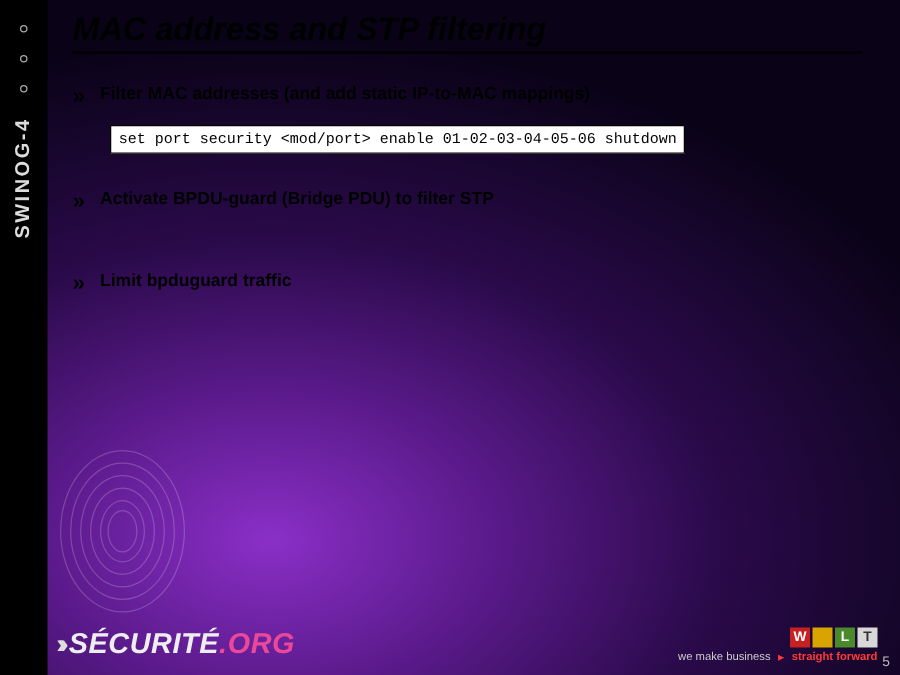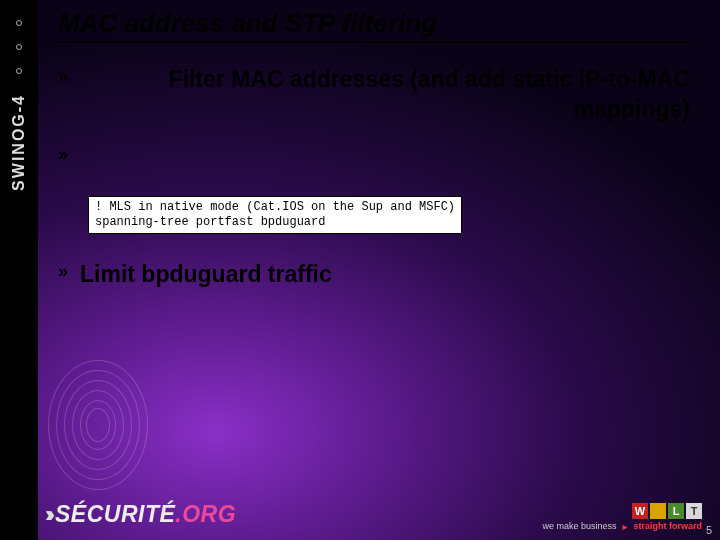--- a/index.html
+++ b/index.html
@@ -58,24 +58,23 @@
     font-family: Arial;
     font-size: 18px;
     font-weight: bold;
     line-height: 1.3;
     color: #000;
     flex: 0 0 auto;
   }
   .bullet .txt {
     font-family: Verdana, sans-serif;
     font-weight: 700;
-    font-size: 23px;
+    font-size: 14px;
     line-height: 1.3;
     color: #000;
-    text-align: right;
   }
   .codebox {
     background: #fff;
     border: 1px solid #000;
     font-family: "Courier New", monospace;
     font-size: 12px;
     line-height: 1.25;
     padding: 3px 6px;
     white-space: pre;
     margin: 6px 0 8px 30px;
@@ -128,29 +127,29 @@
 </div>
 
 <div class="content">
   <h1 class="title">MAC address and STP filtering</h1>
 
   <div class="section">
     <div class="bullet">
       <span class="mk">»</span>
       <span class="txt">Filter MAC addresses (and add static IP-to-MAC mappings)</span>
     </div>
+    <div class="codebox">set port security &lt;mod/port&gt; enable 01-02-03-04-05-06 shutdown</div>
   </div>
 
   <div class="section">
     <div class="bullet">
       <span class="mk">»</span>
+      <span class="txt">Activate BPDU-guard (Bridge PDU) to filter STP</span>
     </div>
     <br>
-    <div class="codebox">! MLS in native mode (Cat.IOS on the Sup and MSFC)
-spanning-tree portfast bpduguard</div>
   </div>
 
   <div class="section">
     <div class="bullet">
       <span class="mk">»</span>
       <span class="txt">Limit bpduguard traffic</span>
     </div>
   </div>
 </div>
 

